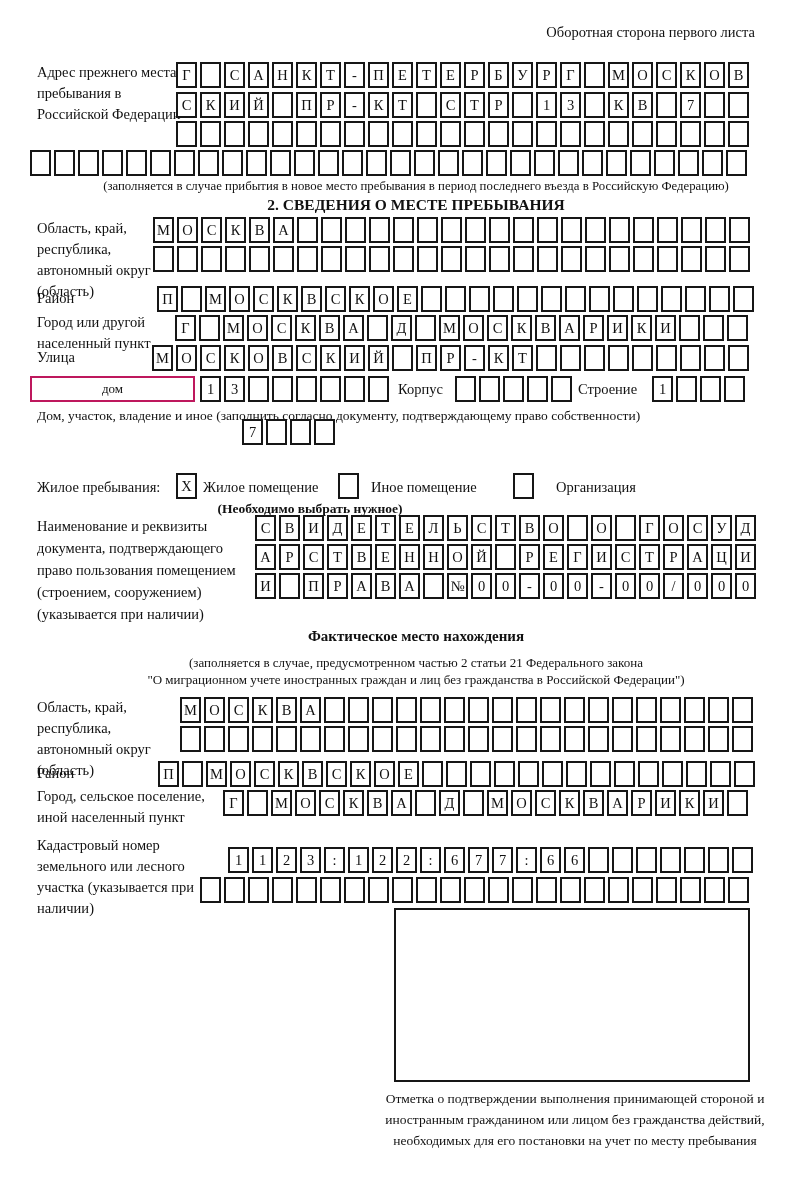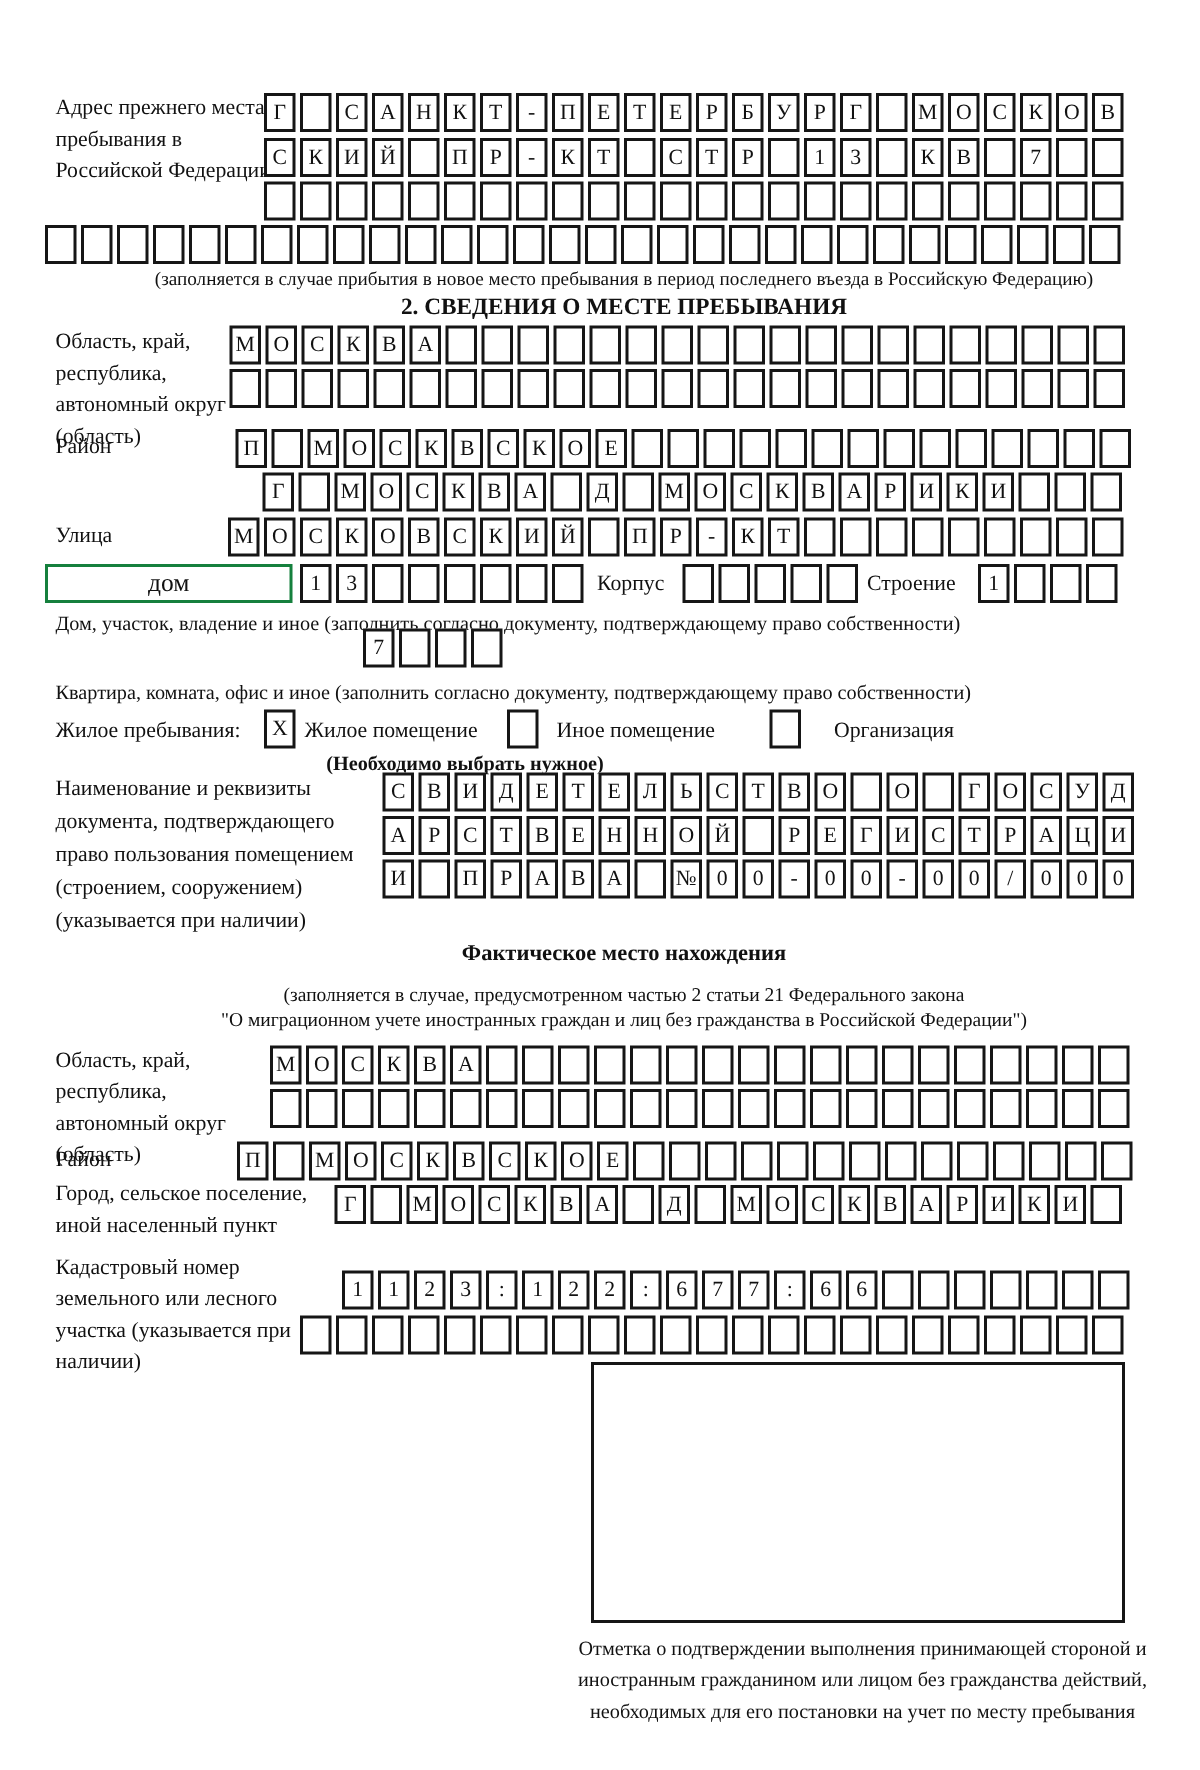--- a/index.html
+++ b/index.html
@@ -18,33 +18,34 @@
   .cellrow{position:absolute;display:flex;gap:3px;}
   .cell{
     display:inline-block;box-sizing:border-box;
     width:21px;height:26px;flex:0 0 21px;
     border:2px solid #161616;background:#fff;
     font-size:14.5px;line-height:22px;text-align:center;
   }
   .abs{position:absolute;}
   .labelbox{
     position:absolute;box-sizing:border-box;height:26px;
-    border:2px solid #15803d;background:#fff;
-    font-size:17px;line-height:22px;text-align:center;
+    border:2px solid #be185d;background:#fff;
+    font-size:13px;line-height:22px;text-align:center;
   }
   .bigbox{
     position:absolute;box-sizing:border-box;
     border:2px solid #161616;background:#fff;
   }
 </style>
 </head>
 <body>
 
 <div id="form-page">
 
+  <div class="lbl" style="top:22px;right:45px;">Оборотная сторона первого листа</div>
 
   <div class="lbl" style="left:37px;top:62px;width:150px;">Адрес прежнего места пребывания в Российской Федерации</div>
   <div class="cellrow" style="left:176px;top:62px;">
       <span class="cell">Г</span>
       <span class="cell"></span>
       <span class="cell">С</span>
       <span class="cell">А</span>
       <span class="cell">Н</span>
       <span class="cell">К</span>
       <span class="cell">Т</span>
@@ -232,20 +233,21 @@
       <span class="cell"></span>
       <span class="cell"></span>
       <span class="cell"></span>
       <span class="cell"></span>
       <span class="cell"></span>
       <span class="cell"></span>
       <span class="cell"></span>
       <span class="cell"></span>
     </div>
 
+  <div class="lbl" style="left:37px;top:312px;width:140px;">Город или другой населенный пункт</div>
   <div class="cellrow" style="left:175px;top:315px;">
       <span class="cell">Г</span>
       <span class="cell"></span>
       <span class="cell">М</span>
       <span class="cell">О</span>
       <span class="cell">С</span>
       <span class="cell">К</span>
       <span class="cell">В</span>
       <span class="cell">А</span>
       <span class="cell"></span>
@@ -322,21 +324,20 @@
       <span class="cell"></span>
     </div>
   <div class="note" style="left:37px;top:407px;font-size:13.5px;">Дом, участок, владение и иное (заполнить согласно документу, подтверждающему право собственности)</div>
 
   <div class="cellrow" style="left:242px;top:419px;">
       <span class="cell">7</span>
       <span class="cell"></span>
       <span class="cell"></span>
       <span class="cell"></span>
     </div>
-  <div class="note" style="left:37px;top:453px;font-size:13.5px;">Квартира, комната, офис и иное (заполнить согласно документу, подтверждающему право собственности)</div>
 
   <div class="lbl" style="left:37px;top:477px;">Жилое пребывания:</div>
   <span class="cell abs" style="left:176px;top:473px;">X</span>
   <div class="lbl" style="left:203px;top:477px;">Жилое помещение</div>
   <span class="cell abs" style="left:338px;top:473px;"></span>
   <div class="lbl" style="left:371px;top:477px;">Иное помещение</div>
   <span class="cell abs" style="left:513px;top:473px;"></span>
   <div class="lbl" style="left:556px;top:477px;">Организация</div>
   <div class="note" style="left:180px;top:500px;width:260px;text-align:center;font-size:13.5px;font-weight:bold;">(Необходимо выбрать нужное)</div>
 

